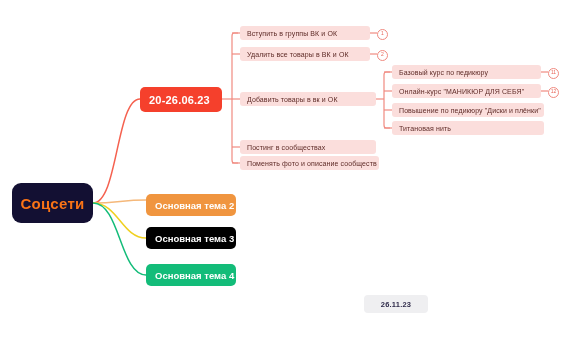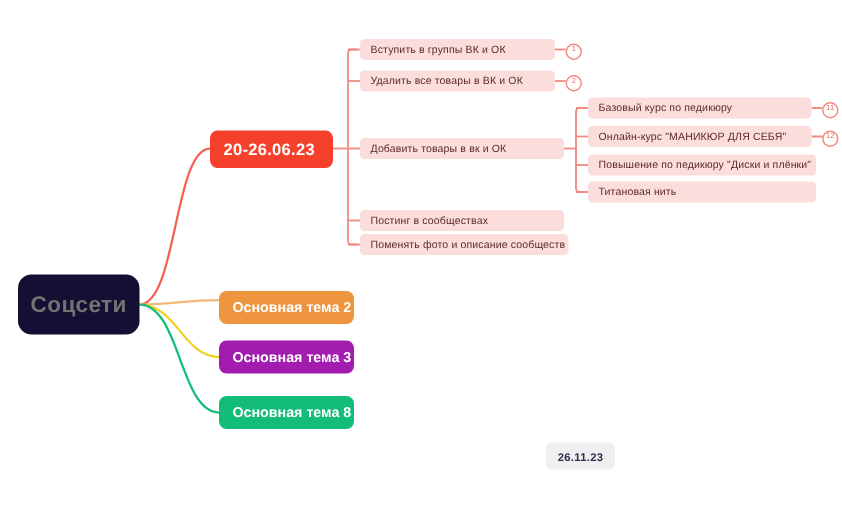--- a/index.html
+++ b/index.html
@@ -29,39 +29,39 @@
     box-sizing: border-box;
     display: flex;
     align-items: center;
     white-space: nowrap;
   }
 
   
   .root-node {
     background: #131033;
     border-radius: 9px;
-    color: #737373;
+    color: #f97316;
     font-size: 15px;
     font-weight: 700;
     letter-spacing: 0.3px;
     padding: 0 13px;
     justify-content: center;
   }
 
   
   .topic-node {
     border-radius: 5px;
     color: #ffffff;
     font-size: 9.5px;
     font-weight: 700;
     padding: 0 9px;
   }
   .topic-red    { background: #F5402C; font-size: 11px; letter-spacing: 0.2px; }
   .topic-orange { background: #F0953F; }
-  .topic-yellow { background: #a21caf; }
+  .topic-yellow { background: #000000; }
   .topic-green  { background: #13BC79; }
 
   
   .task-node {
     background: #FBDEDC;
     border-radius: 3px;
     color: #5E2B27;
     font-size: 7px;
     padding: 0 7px;
     letter-spacing: 0.1px;
@@ -142,21 +142,21 @@
 
   <div class="node topic-node topic-orange" style="left:146px; top:194px; width:90px; height:22px;">
     <span>Основная тема 2</span>
   </div>
 
   <div class="node topic-node topic-yellow" style="left:146px; top:227px; width:90px; height:22px;">
     <span>Основная тема 3</span>
   </div>
 
   <div class="node topic-node topic-green" style="left:146px; top:264px; width:90px; height:22px;">
-    <span>Основная тема 8</span>
+    <span>Основная тема 4</span>
   </div>
 
   <div class="node task-node" style="left:240px; top:26px; width:130px; height:14px;">
     <span>Вступить в группы ВК и ОК</span>
   </div>
   <div class="badge" style="left:377px; top:28.5px;">
     <span>1</span>
   </div>
 
   <div class="node task-node" style="left:240px; top:47px; width:130px; height:14px;">
@@ -193,17 +193,17 @@
   </div>
 
   <div class="node task-node" style="left:392px; top:103px; width:152px; height:14px;">
     <span>Повышение по педикюру "Диски и плёнки"</span>
   </div>
 
   <div class="node task-node" style="left:392px; top:121px; width:152px; height:14px;">
     <span>Титановая нить</span>
   </div>
 
-  <div class="date-chip" style="left:364px; top:295px; width:46px; height:18px;">
+  <div class="date-chip" style="left:364px; top:295px; width:64px; height:18px;">
     <span>26.11.23</span>
   </div>
 
 </div>
 
 </body></html>

